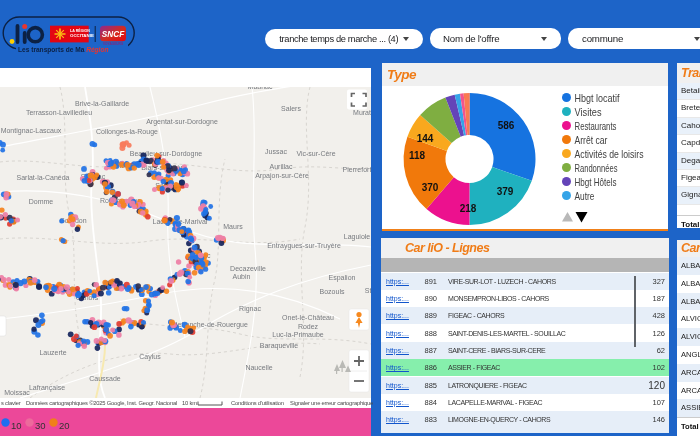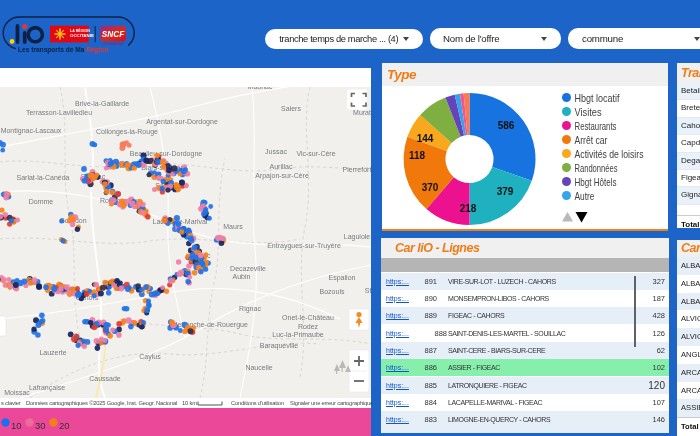--- a/index.html
+++ b/index.html
@@ -852,21 +852,21 @@
    <circle cx="566.5" cy="195.5" r="4.5" fill="#35a4e8"></circle>
         <text x="574.5" y="199.5" textLength="20" lengthAdjust="spacingAndGlyphs">Autre</text>
   </g>
   <path d="M567.5 212l5.5 9.5h-11z" fill="#b9b9b9"></path>
   <path d="M581.5 222.5l-6-10.5h12z" fill="#000"></path>
  </svg>
  <div style="position:absolute;left:0;bottom:0;width:100%;height:2.5px;background:#f08019"></div>
 </div>
 
 <div style="position:absolute;left:381px;top:238px;width:288px;height:198px;background:#fff;font-size:7.6px;color:#333">
- <div class="ptitle" style="position:absolute;left:0;top:0;width:100%;height:20px;font-size:12.5px;line-height:21px"><span style="margin-left:14px">Car liO - Lignes</span></div>
+ <div class="ptitle" style="position:absolute;left:0;top:0;width:100%;height:20px;font-size:12.5px;line-height:21px"><span style="margin-left:24px">Car liO - Lignes</span></div>
  <div style="position:absolute;left:0;top:20px;width:100%;height:14px;background:#b5b5b5"></div>
 <div class="row" style="top:34.5px;height:17.3px;background:#e6eef8;line-height:17.3px">
       <span style="position:absolute;left:5px;color:#1155cc;text-decoration:underline;font-size:7px">https:...</span>
       <span style="position:absolute;left:26px;width:30px;text-align:right;font-size:7.5px">891</span>
       <span style="position:absolute;left:67px;font-size:7px;letter-spacing:-0.4px">VIRE-SUR-LOT - LUZECH - CAHORS</span>
       <span style="position:absolute;right:4px;width:30px;text-align:right;font-size:7.5px">327</span>
     </div>
 <div class="row" style="top:51.8px;height:17.3px;background:#ffffff;line-height:17.3px">
       <span style="position:absolute;left:5px;color:#1155cc;text-decoration:underline;font-size:7px">https:...</span>
       <span style="position:absolute;left:26px;width:30px;text-align:right;font-size:7.5px">890</span>
@@ -874,21 +874,21 @@
       <span style="position:absolute;right:4px;width:30px;text-align:right;font-size:7.5px">187</span>
     </div>
 <div class="row" style="top:69.2px;height:17.3px;background:#e6eef8;line-height:17.3px">
       <span style="position:absolute;left:5px;color:#1155cc;text-decoration:underline;font-size:7px">https:...</span>
       <span style="position:absolute;left:26px;width:30px;text-align:right;font-size:7.5px">889</span>
       <span style="position:absolute;left:67px;font-size:7px;letter-spacing:-0.4px">FIGEAC - CAHORS</span>
       <span style="position:absolute;right:4px;width:30px;text-align:right;font-size:7.5px">428</span>
     </div>
 <div class="row" style="top:86.5px;height:17.3px;background:#ffffff;line-height:17.3px">
       <span style="position:absolute;left:5px;color:#1155cc;text-decoration:underline;font-size:7px">https:...</span>
-      <span style="position:absolute;left:36px;width:30px;text-align:right;font-size:7.5px">888</span>
+      <span style="position:absolute;left:26px;width:30px;text-align:right;font-size:7.5px">888</span>
       <span style="position:absolute;left:67px;font-size:7px;letter-spacing:-0.4px">SAINT-DENIS-LES-MARTEL - SOUILLAC</span>
       <span style="position:absolute;right:4px;width:30px;text-align:right;font-size:7.5px">126</span>
     </div>
 <div class="row" style="top:103.8px;height:17.3px;background:#e6eef8;line-height:17.3px">
       <span style="position:absolute;left:5px;color:#1155cc;text-decoration:underline;font-size:7px">https:...</span>
       <span style="position:absolute;left:26px;width:30px;text-align:right;font-size:7.5px">887</span>
       <span style="position:absolute;left:67px;font-size:7px;letter-spacing:-0.4px">SAINT-CERE - BIARS-SUR-CERE</span>
       <span style="position:absolute;right:4px;width:30px;text-align:right;font-size:7.5px">62</span>
     </div>
 <div class="row" style="top:121.1px;height:17.3px;background:#86efac;line-height:17.3px">

